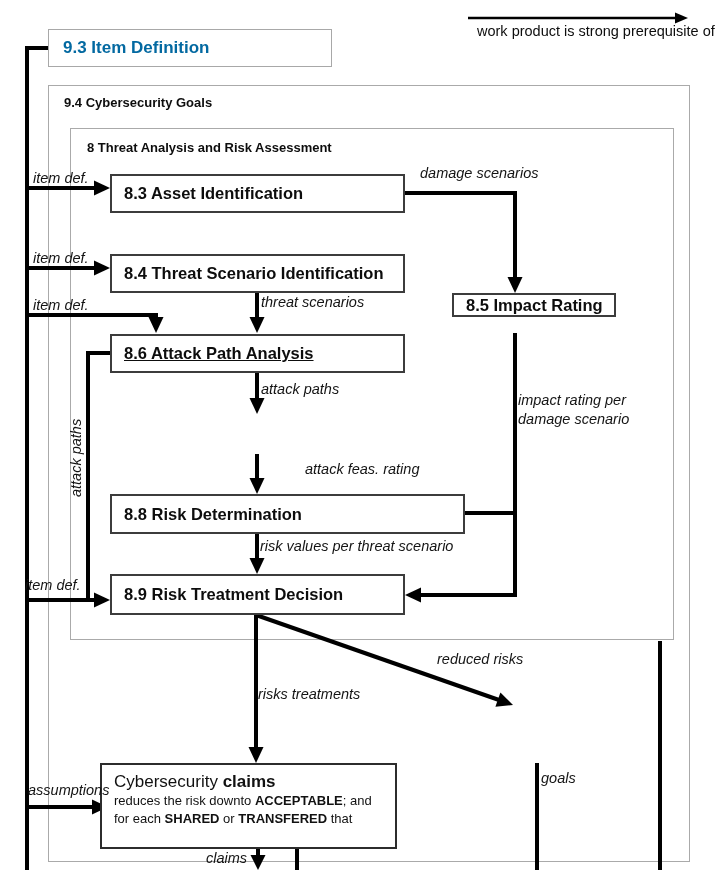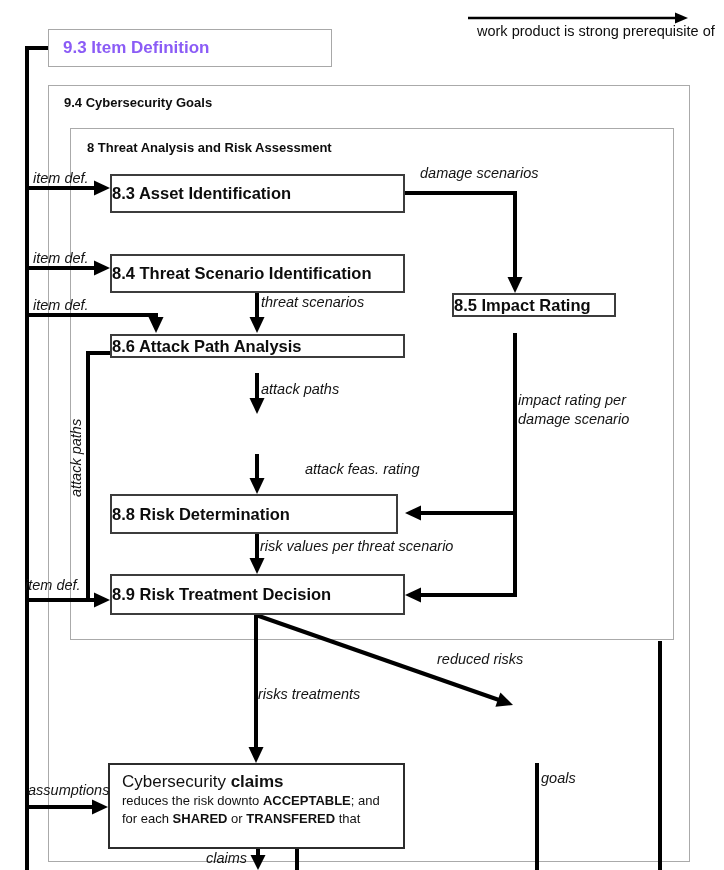--- a/index.html
+++ b/index.html
@@ -7,27 +7,27 @@
     position:relative;width:724px;height:870px;background:#ffffff;overflow:hidden;
     font-family:"Liberation Sans",sans-serif;color:#111;
   }
   svg.wires{position:absolute;left:0;top:0;z-index:2;pointer-events:none;}
   
   .container-box{position:absolute;background:transparent;border:1px solid #aaaaaa;z-index:1;box-sizing:border-box;}
   .container-title{position:absolute;font-weight:bold;font-size:13px;white-space:nowrap;color:#0d0d0d;}
   
   .proc{
     position:absolute;background:#ffffff;border:2px solid #3c3c3c;z-index:3;box-sizing:border-box;
-    display:flex;align-items:center;
+    display:flex;align-items:center;padding-left:12px;
     font-weight:bold;font-size:16.5px;white-space:nowrap;color:#0d0d0d;
   }
   .titled-box{
     position:absolute;background:#ffffff;border:1px solid #a8a8a8;z-index:3;box-sizing:border-box;
     display:flex;align-items:center;padding-left:14px;
-    font-weight:bold;font-size:17px;white-space:nowrap;color:#8b5cf6;
+    font-weight:bold;font-size:17px;white-space:nowrap;color:#0369a1;
   }
   
   .outbox{position:absolute;background:#ffffff;border:2px solid #2c2c2c;z-index:3;box-sizing:border-box;padding:6px 8px 4px 12px;}
   .outbox .t1{font-size:17px;line-height:21px;white-space:nowrap;}
   .outbox .t2{font-size:13px;line-height:17.5px;white-space:nowrap;}
   .outbox b{font-weight:bold;}
   
   .flow-label{position:absolute;z-index:4;font-style:italic;font-size:14.5px;white-space:nowrap;color:#141414;}
   .flow-label.vert{transform:rotate(-90deg);transform-origin:0 0;}
   .legend-text{position:absolute;z-index:4;font-size:14.5px;white-space:nowrap;color:#0d0d0d;}
@@ -110,31 +110,31 @@
 
   <div class="proc" style="left:110px;top:174px;width:295px;height:39px;">
     <span>8.3 Asset Identification</span>
   </div>
   <div class="proc" style="left:110px;top:254px;width:295px;height:39px;">
     <span>8.4 Threat Scenario Identification</span>
   </div>
   <div class="proc" style="left:452px;top:293px;width:164px;height:24px;">
     <span>8.5 Impact Rating</span>
   </div>
-  <div class="proc" style="left:110px;top:334px;width:295px;height:24px;">
+  <div class="proc" style="left:110px;top:334px;width:295px;height:39px;text-decoration:underline;">
     <span>8.6 Attack Path Analysis</span>
   </div>
-  <div class="proc" style="left:110px;top:494px;width:288px;height:40px;">
+  <div class="proc" style="left:110px;top:494px;width:355px;height:40px;">
     <span>8.8 Risk Determination</span>
   </div>
   <div class="proc" style="left:110px;top:574px;width:295px;height:41px;">
     <span>8.9 Risk Treatment Decision</span>
   </div>
 
-  <div class="outbox" style="left:108px;top:763px;width:297px;height:86px;">
+  <div class="outbox" style="left:100px;top:763px;width:297px;height:86px;">
     <div class="t1"><span>Cybersecurity </span><b>claims</b></div>
     <div class="t2"><span>reduces the risk downto </span><b>ACCEPTABLE</b><span>; and</span></div>
     <div class="t2"><span>for each </span><b>SHARED</b><span> or </span><b>TRANSFERED</b><span> that</span></div>
   </div>
 
   <div class="legend-text" style="left:477px;top:23px;">work product is strong prerequisite of</div>
 
   <div class="flow-label" style="left:33px;top:170px;">item def.</div>
   <div class="flow-label" style="left:33px;top:250px;">item def.</div>
   <div class="flow-label" style="left:33px;top:297px;">item def.</div>

